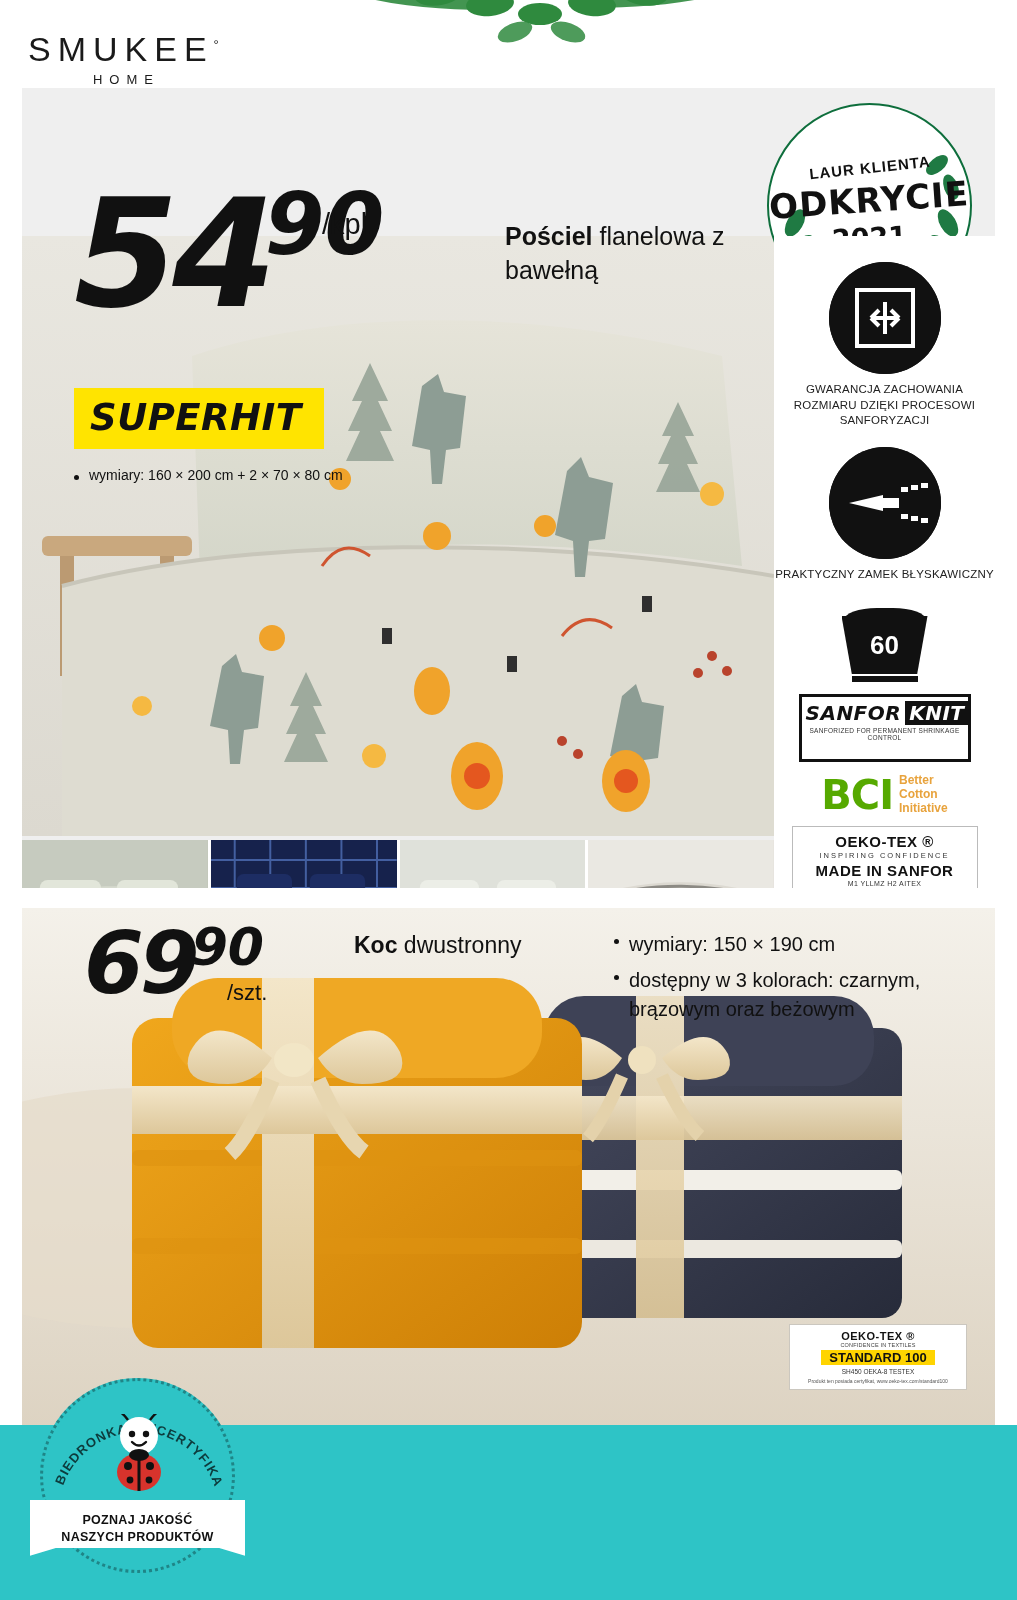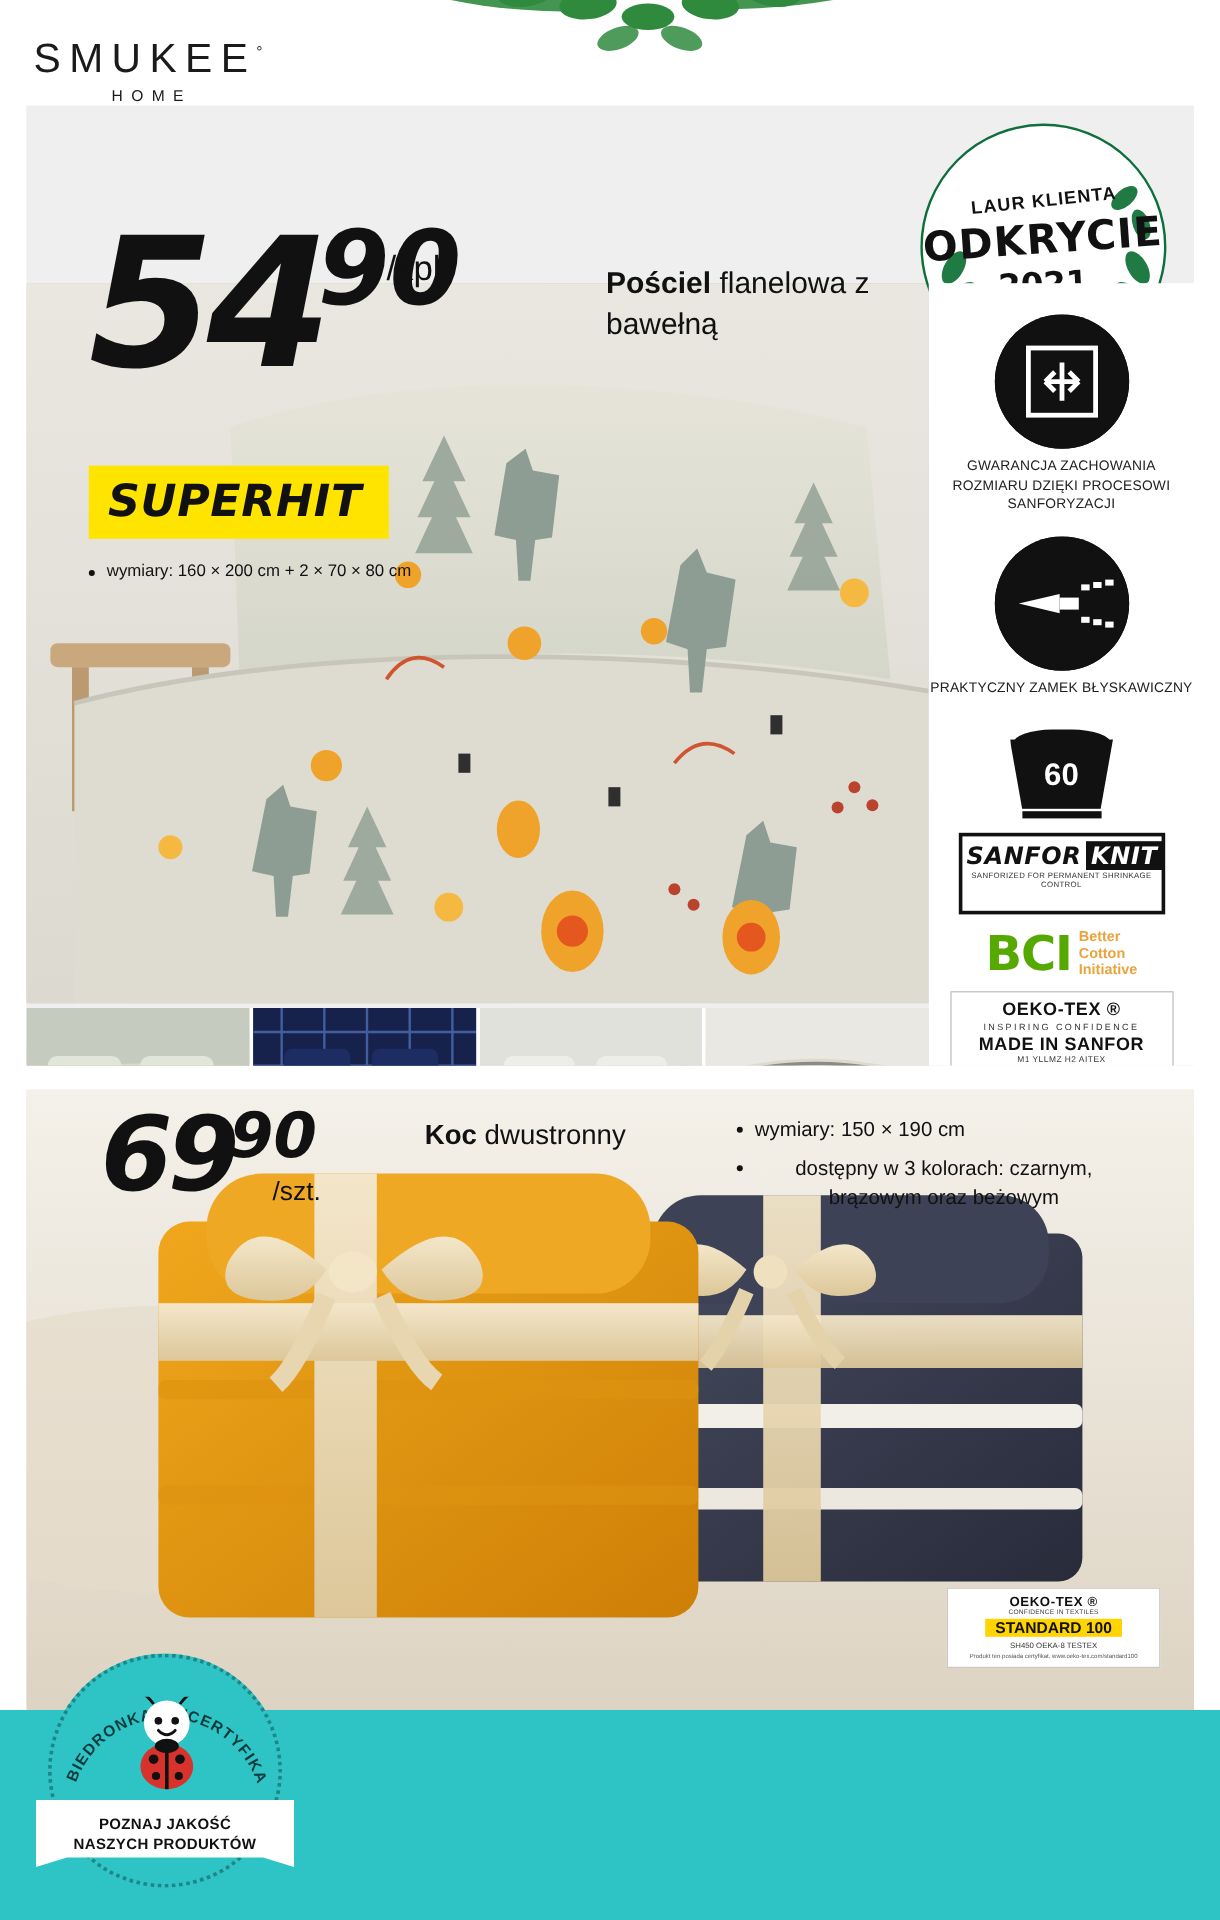--- a/index.html
+++ b/index.html
@@ -103,21 +103,21 @@
   .sec2 { position: absolute; left: 22px; top: 908px; width: 973px; height: 520px; background: #eceae6; overflow: hidden; }
   .blanket-photo { position: absolute; inset: 0;
     background: linear-gradient(180deg, #f2efe9 0%, #e9e4db 45%, #ded7cb 100%); }
   .price2 { position: absolute; left: 62px; top: 22px; line-height: .78; color: #111; }
   .p2-int { font-size: 86px; font-weight: 800; font-style: italic; letter-spacing: -4px; font-family: "DejaVu Sans", sans-serif; }
   .p2-dec { font-size: 52px; font-weight: 800; font-style: italic; position: relative; top: -28px; left: -4px; font-family: "DejaVu Sans", sans-serif; }
   .p2-unit { position: absolute; left: 205px; top: 72px; font-size: 22px; color: #111; }
   .prod2-title { position: absolute; left: 332px; top: 24px; font-size: 23px; color: #111; }
   .prod2-title b { font-weight: 700; }
   .bullets2 { position: absolute; left: 592px; top: 22px; width: 330px; }
-  .bullets2 .bullet { font-size: 17px; margin-bottom: 8px; text-align: center; }
+  .bullets2 .bullet { font-size: 20px; margin-bottom: 8px; }
 
   .oeko2 { position: absolute; right: 28px; bottom: 38px; width: 178px; border: 1px solid #cbc7bf; background: #fff; padding: 5px 5px 4px; text-align: center; }
   .oeko2-t { font-size: 11px; font-weight: 700; color: #111; letter-spacing: .5px; }
   .oeko2-s { font-size: 5.5px; color: #444; letter-spacing: .2px; }
   .oeko2-m { font-size: 13px; font-weight: 800; color: #111; background: #ffd400; display: inline-block; padding: 0 8px; margin-top: 2px; }
   .oeko2-c { font-size: 6.5px; color: #333; margin-top: 2px; }
   .oeko2-p { font-size: 5px; color: #555; margin-top: 3px; line-height: 1.5; }
 
   
   .footer-band { position: absolute; left: 0; top: 1425px; width: 1017px; height: 175px; background: #2ec4c6; }

